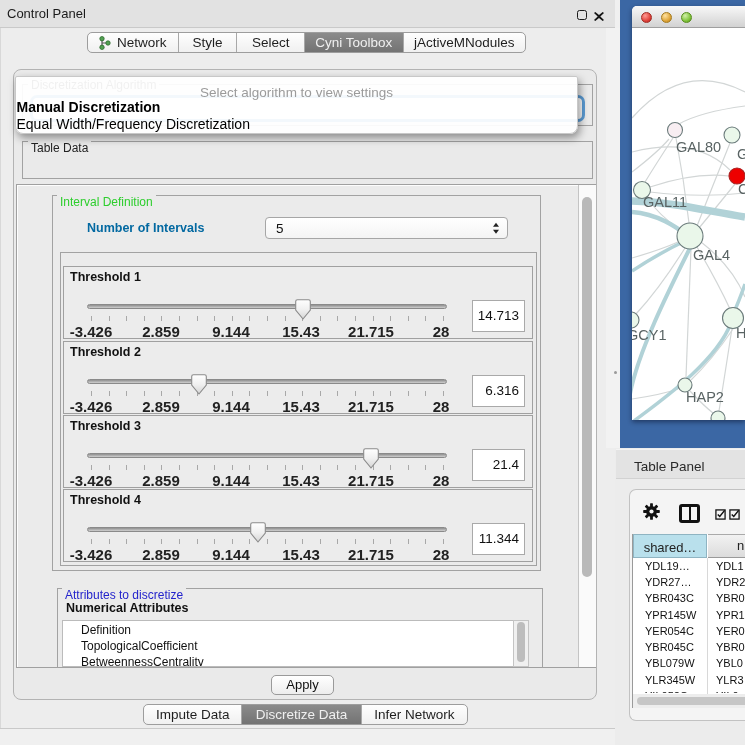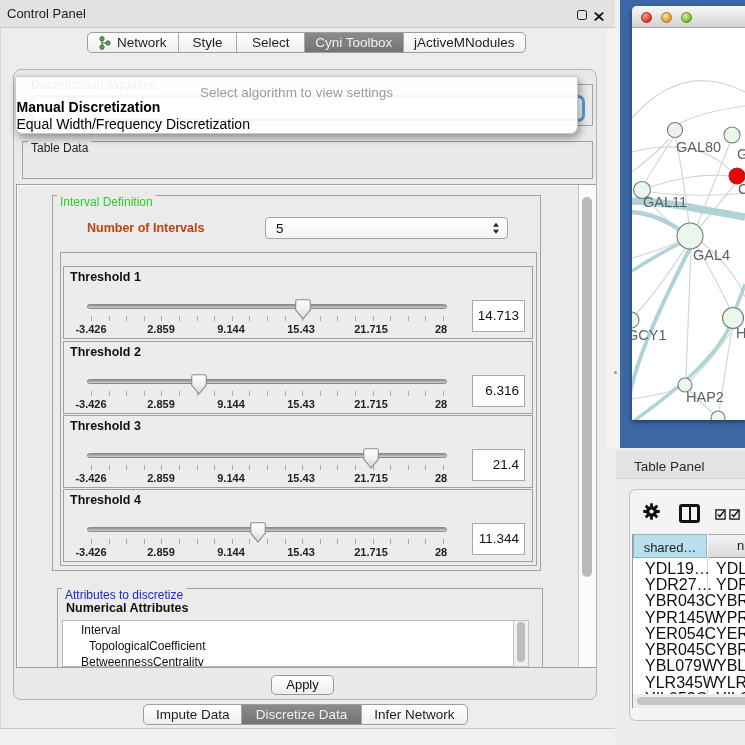--- a/index.html
+++ b/index.html
@@ -42,36 +42,36 @@
   background:#b9b9b9; border-radius:5px; }
 
 .tpanel { position:absolute; left:63px; width:470px; height:73px; border:1px solid #a0a0a0;
   background:#ececec; }
 .tpanel .title { position:absolute; left:6px; top:3px; font-size:12.5px; font-weight:bold; color:#111; }
 .track { position:absolute; left:23px; top:37px; width:360px; height:5px; border-radius:3px;
   background:linear-gradient(#8f8f8f,#cfcfcf); border:1px solid #8a8a8a; }
 .ticks { position:absolute; left:27px; top:49px; width:353px; height:5px;
   background:repeating-linear-gradient(to right,#a8a8a8 0 1px,transparent 1px 17.6px); }
 .thumbsl { position:absolute; top:32px; width:16px; height:21px; }
-.tlab { position:absolute; top:56px; transform:translateX(-50%); font-size:11px; font-weight:bold; color:#222; }
+.tlab { position:absolute; top:56px; transform:translateX(-50%); font-size:15px; font-weight:bold; color:#222; }
 .vbox { position:absolute; left:408px; top:33px; width:53px; height:32px; background:#fff;
   border:1px solid #a9a9a9; font-size:13.5px; color:#111; text-align:right;
   line-height:30px; padding-right:5px; }
 .litem { position:absolute; font-size:12px; color:#111; }
 
 #macwin { left:632px; top:6px; width:113px; height:414px; background:#fff;
   border-radius:5px 0 0 0; box-shadow:0 2px 5px rgba(0,0,20,0.45); overflow:hidden; }
 #mactitle { position:absolute; left:0; top:0; width:113px; height:22px;
   background:linear-gradient(#f8f8f8,#d2d2d2); border-bottom:1px solid #9f9f9f; }
 .light { position:absolute; top:5.5px; width:11px; height:11px; border-radius:50%;
   border:1px solid; }
 #net { position:absolute; left:0; top:22px; }
 #tppanel { left:629px; top:489px; width:130px; height:232px; background:#f4f4f4;
   border:1px solid #c2c2c2; border-radius:7px 0 0 7px; border-right:none; }
-.trow { position:absolute; font-size:16px; color:#111; white-space:nowrap; }
+.trow { position:absolute; font-size:11px; color:#111; white-space:nowrap; }
 #overlay { left:15px; top:76px; width:563px; height:58px; background:rgba(255,255,255,0.93);
   border:1px solid #c8c8c8; border-radius:2px 2px 8px 8px;
   box-shadow:2px 4px 9px rgba(0,0,0,0.4); }
 </style>
 </head>
 <body>
 <div id="stage">
   <svg width="0" height="0" style="position:absolute;">
       <defs>
         <linearGradient id="tg" x1="0" y1="0" x2="0" y2="1">
@@ -112,21 +112,21 @@
   <div class="group" style="left:22px; top:141px; width:571px; height:38px;"></div>
   <div class="glabel" style="left:28px; top:135px; color:#222;">Table Data</div>
 
   <div class="abs" id="scrollpane"></div>
   <div class="abs" id="vsb">
       <div class="thumb"></div>
     </div>
 
   <div class="group" style="left:52px; top:195px; width:489px; height:376px; background:#ebebeb;"></div>
   <div class="glabel" style="left:57px; top:189px; color:#2dce2d; background:#ebebeb;">Interval Definition</div>
-  <div class="abs" style="left:87px; top:221px; font-size:12.5px; font-weight:bold; color:#c2410c;">Number of Intervals</div>
+  <div class="abs" style="left:87px; top:221px; font-size:12.5px; font-weight:bold; color:#0369a1;">Number of Intervals</div>
   <div class="combo" style="left:265px; top:217px; width:243px; height:22px;">
     <span class="txt">5</span>
     <span class="spin">
         <span class="up"></span>
         <span class="dn"></span>
       </span>
   </div>
 
   <div class="group" style="left:60px; top:252px; width:477px; height:314px;"></div>
 
@@ -188,22 +188,22 @@
       <span class="tlab" style="left:237px;">15.43</span>
       <span class="tlab" style="left:307px;">21.715</span>
       <span class="tlab" style="left:377px;">28</span>
     <div class="vbox">11.344</div>
   </div>
 
   <div class="group" style="left:57px; top:588px; width:486px; height:80px; border-bottom:none;"></div>
   <div class="glabel" style="left:62px; top:582px; color:#2323cc; background:#ebebeb;">Attributes to discretize</div>
   <div class="abs" style="left:66px; top:601px; font-size:12.5px; font-weight:bold; color:#111;">Numerical Attributes</div>
   <div class="abs" style="left:62px; top:620px; width:451px; height:47px; background:#fff; border:1px solid #bbb; border-right:none;"></div>
-  <span class="litem" style="left:81px; top:623px;">Interval</span>
-  <span class="litem" style="left:81px; top:639px;margin-left:8px;">TopologicalCoefficient</span>
+  <span class="litem" style="left:81px; top:623px;">Definition</span>
+  <span class="litem" style="left:81px; top:639px;">TopologicalCoefficient</span>
   <span class="litem" style="left:81px; top:655px; clip-path:inset(0 0 3px 0);">BetweennessCentrality</span>
   <div class="abs" style="left:513px; top:620px; width:16px; height:47px; background:#f0f0f0; border:1px solid #c4c4c4;"></div>
   <div class="abs" style="left:517px; top:622px; width:8px; height:40px; background:#bdbdbd; border-radius:4px;"></div>
 
   <div class="abs" style="left:271px; top:675px; width:63px; height:20px; background:linear-gradient(#ffffff,#ededed); border:1px solid #9a9a9a; border-radius:5px; font-size:13px; color:#111; text-align:center; line-height:18px;">Apply</div>
 
   <div class="tabbar" style="left:143px; top:704px; width:325px;">
     <div class="seg" style="width:99px;">Impute Data</div>
     <div class="seg sel" style="width:120px;">Discretize Data</div>
     <div class="seg" style="width:106px;text-align:center;">Infer Network</div>

